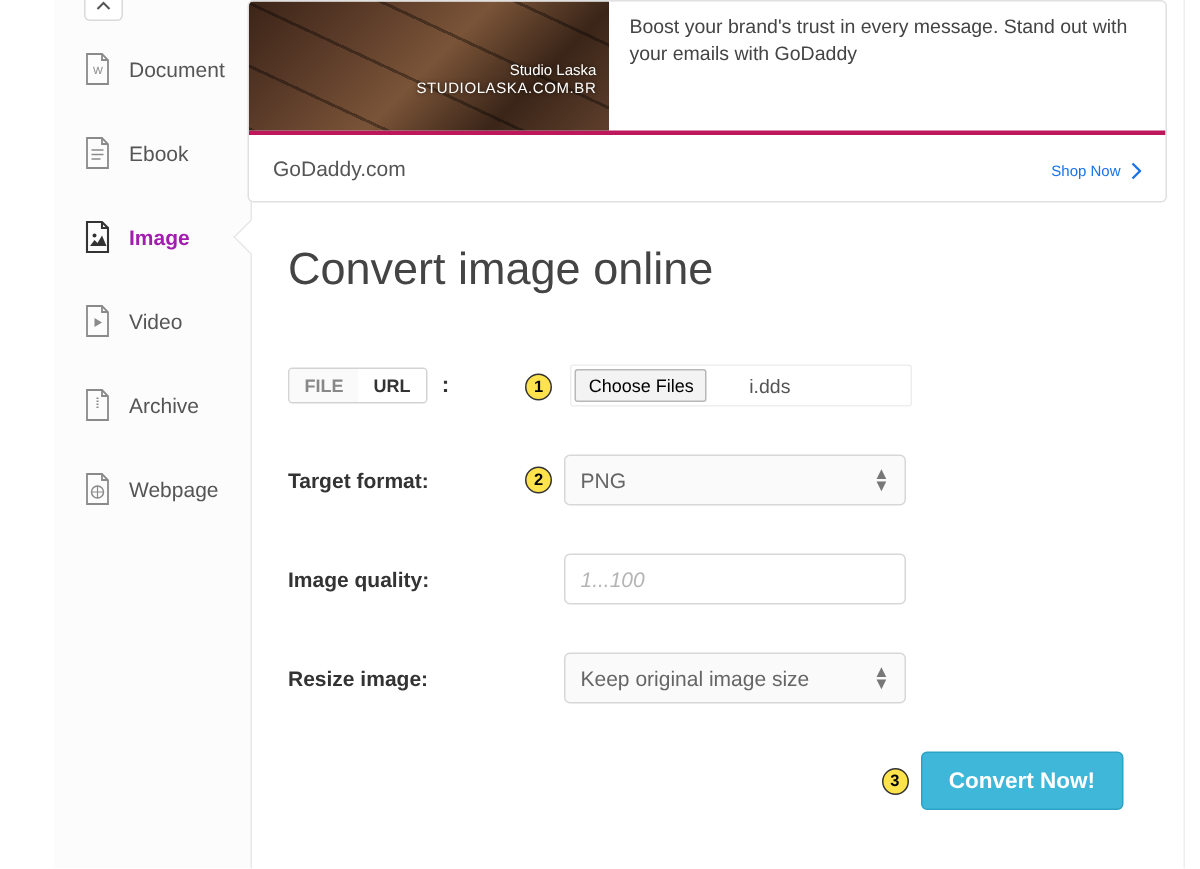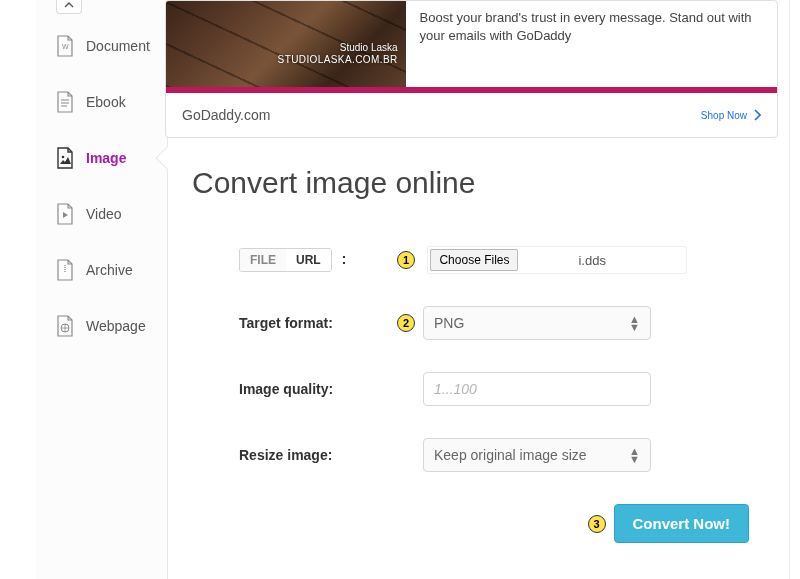--- a/index.html
+++ b/index.html
@@ -11,36 +11,36 @@
 .nav-item.active { color: #a21caf; font-weight: 600; }
 .nav-item.active::after { content: ""; position: absolute; right: -9px; top: 50%; transform: translateY(-50%) rotate(45deg); width: 16px; height: 16px; background: #fff; border-left: 1px solid #e7e7e7; border-bottom: 1px solid #e7e7e7; }
 .nav-icon { width: 18px; height: 22px; margin-right: 12px; flex-shrink: 0; }
 .main { position: absolute; left: 154px; top: 0; right: 11px; bottom: 0; }
 .ad-card { margin: 0 11px 0 11px; border: 1px solid #e0e0e0; border-radius: 4px; overflow: hidden; background: #fff; }
 .ad-top { display: flex; }
 .ad-img { width: 340px; height: 86px; background: linear-gradient(135deg,#3b2418 0%,#5a3a28 25%,#7a5438 50%,#3a2518 75%,#5f3f2c 100%); position: relative; overflow:hidden; }
 .ad-img::before{content:"";position:absolute;inset:0;background:repeating-linear-gradient(25deg,rgba(0,0,0,0.35) 0 2px,transparent 2px 38px);}
 .ad-img-credit { position:absolute; right:8px; bottom:21px; text-align:right; color:#fff; font-size:10px; line-height:12px; font-family:Arial; text-shadow:0 0 3px rgba(0,0,0,0.6);}
 .ad-text { padding: 8px 14px; font-size: 13px; color: #444; line-height: 1.35; }
-.ad-bottom { display: flex; justify-content: space-between; align-items: center; padding: 14px 16px; border-top: 6px solid #be185d; }
+.ad-bottom { display: flex; justify-content: space-between; align-items: flex-end; padding: 14px 16px; border-top: 3px solid #be185d; }
 .ad-brand { font-size: 14px; color: #555; }
 .ad-cta { color: #1a73e8; font-size: 10px; font-weight: 500; display: flex; align-items: center; gap: 6px; cursor:pointer; }
 .content { padding: 28px 0 0 38px; }
 h1.title { font-size: 30px; font-weight: 400; color: #444; margin-bottom: 46px; }
-.form-row { display: flex; align-items: center; margin-bottom: 32px; margin-left: 47px; }
+.form-row { display: flex; align-items: center; margin-bottom: 32px; }
 .label-col { width: 150px; font-size: 14px; color: #333; font-weight: 600; }
 .input-col { position: relative; }
 .tabs { display: inline-flex; border: 1px solid #d3d3d3; border-radius: 3px; overflow: hidden; font-size: 12px; }
 .tab { padding: 4px 10px; background: #fafafa; color: #888; cursor:pointer; }
 .tab.active { background: #fff; color: #333; font-weight: 700; }
 .colon { margin: 0 6px; font-size: 15px; font-weight: 700; }
 .marker { display: inline-flex; width: 18px; height: 18px; border-radius: 50%; background: #ffe34d; border: 1px solid #333; color: #000; font-size: 11px; font-weight: 700; align-items: center; justify-content: center; margin: 0 8px; }
 .choose-btn { font-size: 12px; padding: 3px 8px; background: #f3f3f3; border: 1px solid #b8b8b8; border-radius: 2px; cursor:pointer; }
 .filename { font-size: 13px; color: #555; margin-left: 4px; padding-left: 24px; }
-.file-wrap { display:inline-flex; align-items:center; border:1px solid #eee; padding:2px 80px 2px 2px; border-radius:2px;gap:32px;}
+.file-wrap { display:inline-flex; align-items:center; border:1px solid #eee; padding:2px 80px 2px 2px; border-radius:2px;}
 .select-box { width: 228px; height: 34px; border: 1px solid #d7d7d7; border-radius: 4px; background: #fafafa; padding: 0 10px; font-size: 14px; color: #666; display:flex; align-items:center; justify-content:space-between; cursor:pointer;}
 .select-box .caret{font-size:11px;color:#777;line-height:8px;}
 .text-input { width: 228px; height: 34px; border: 1px solid #d7d7d7; border-radius: 4px; padding: 0 10px; font-size: 14px; color: #888; font-style: italic; }
 .text-input::placeholder{color:#b5b5b5;font-style:italic;}
 .convert-row { display:flex; justify-content:flex-end; align-items:center; padding-right:40px; margin-top:16px;}
 .convert-btn { background:#3fb7d9; color:#fff; border:1px solid #2aa4c6; border-radius:4px; padding:10px 18px; font-size:15px; font-weight:700; cursor:pointer;}
 .right-border { position:absolute; right:0; top:0; width:11px; height:100%; background:#fff; border-left:1px solid #eee;}
 </style>
 </head>
 <body>

